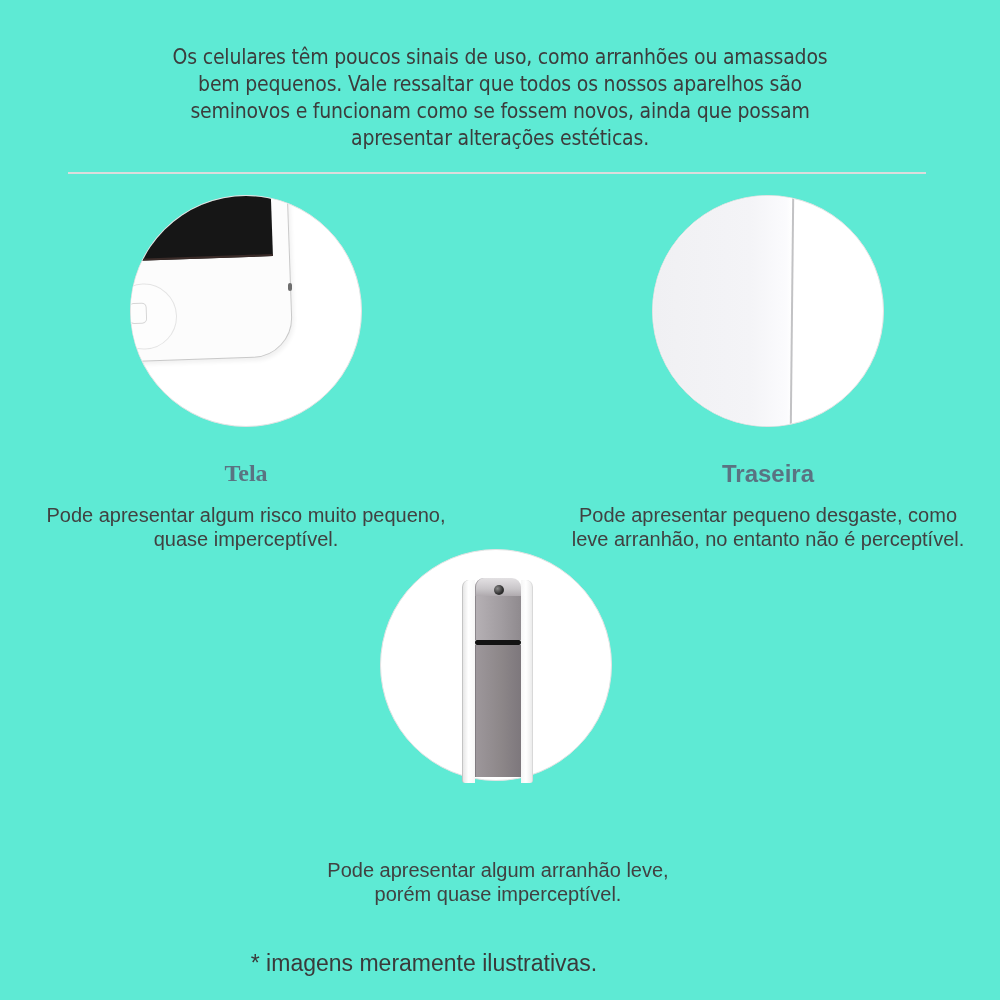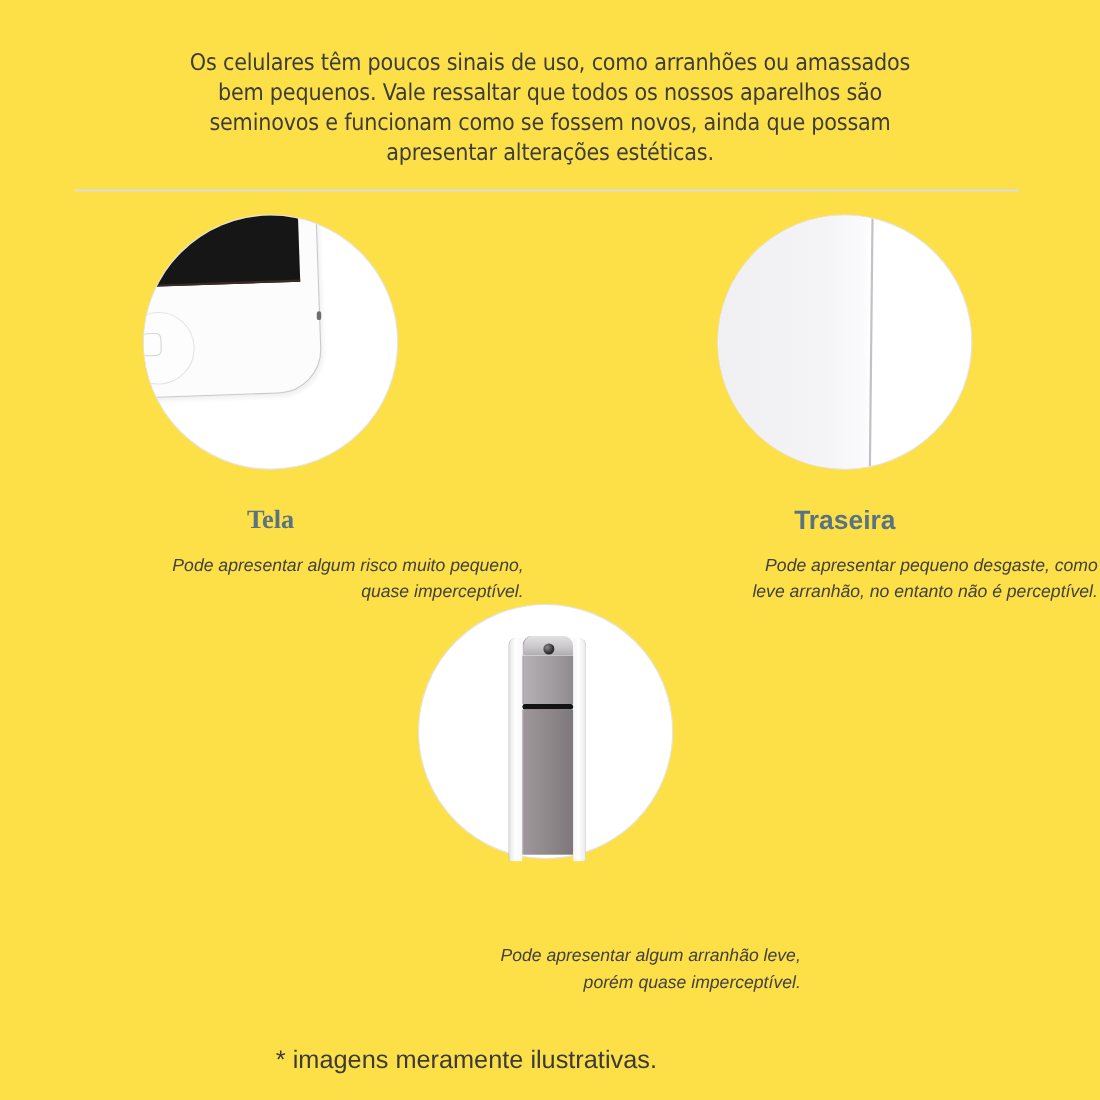--- a/index.html
+++ b/index.html
@@ -2,21 +2,21 @@
 <html><head>
 <meta charset="utf-8">
 <style>
   * { margin: 0; padding: 0; box-sizing: border-box; }
   html, body { background: #ffffff; }
   .page {
     position: relative;
     width: 1000px;
     height: 1000px;
     margin: 0 auto;
-    background: #fde047;
+    background: #5eead4;
     font-family: "Liberation Sans", sans-serif;
     color: #3f3f3f;
     overflow: hidden;
   }
 
   
   .intro {
     position: absolute;
     top: 44px;
     left: 50%;
@@ -185,26 +185,25 @@
     color: #5a7382;
     white-space: nowrap;
   }
   .title-tela     { left: 46px;  top: 460px; font-family: Liberation Serif, serif; }
   .title-traseira { left: 568px; top: 460px; text-align: center; }
   .title-lateral  { left: 298px; top: 816px; }
 
   .section-desc {
     position: absolute;
     width: 460px;
-    text-align: right;
-    font-size: 16px;
+    text-align: center;
+    font-size: 20px;
     line-height: 24px;
     color: #414141;
     white-space: nowrap;
-    font-style: italic;
   }
   .desc-tela     { left: 16px;  top: 503px; }
   .desc-traseira { left: 538px; top: 503px; }
   .desc-lateral  { left: 268px; top: 858px; }
 
   .footnote {
     position: absolute;
     top: 950px;
     left: 0;
     width: 848px;

